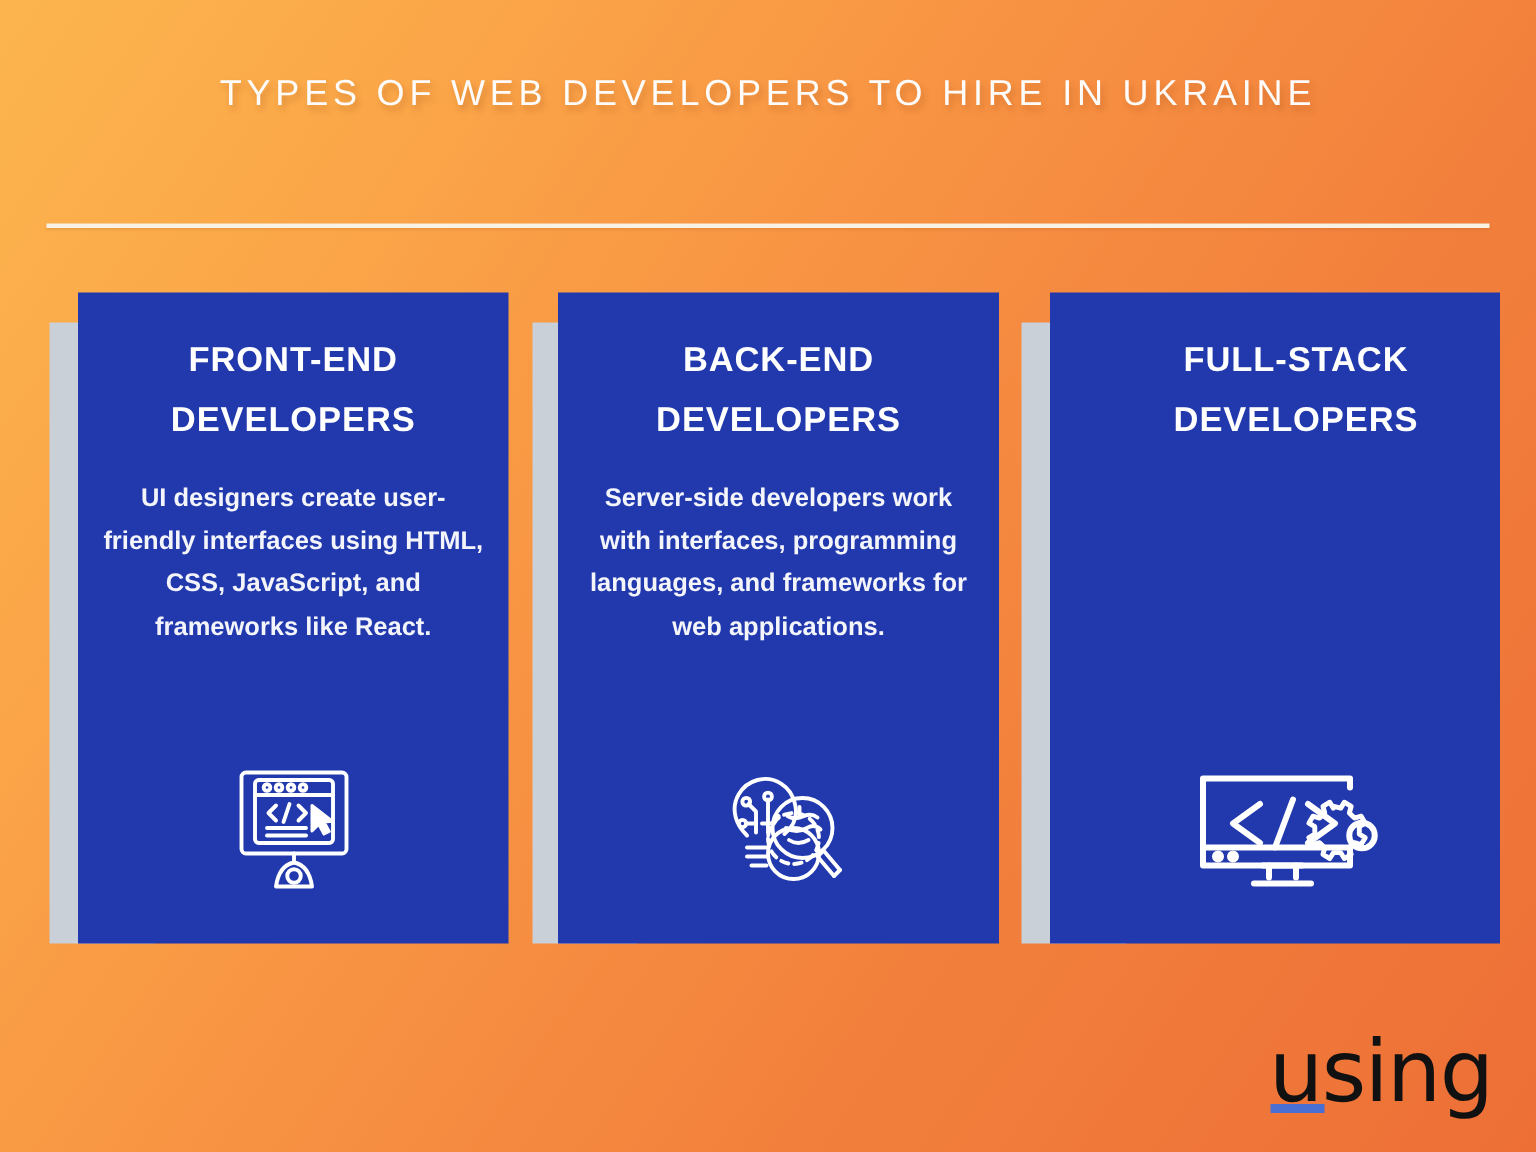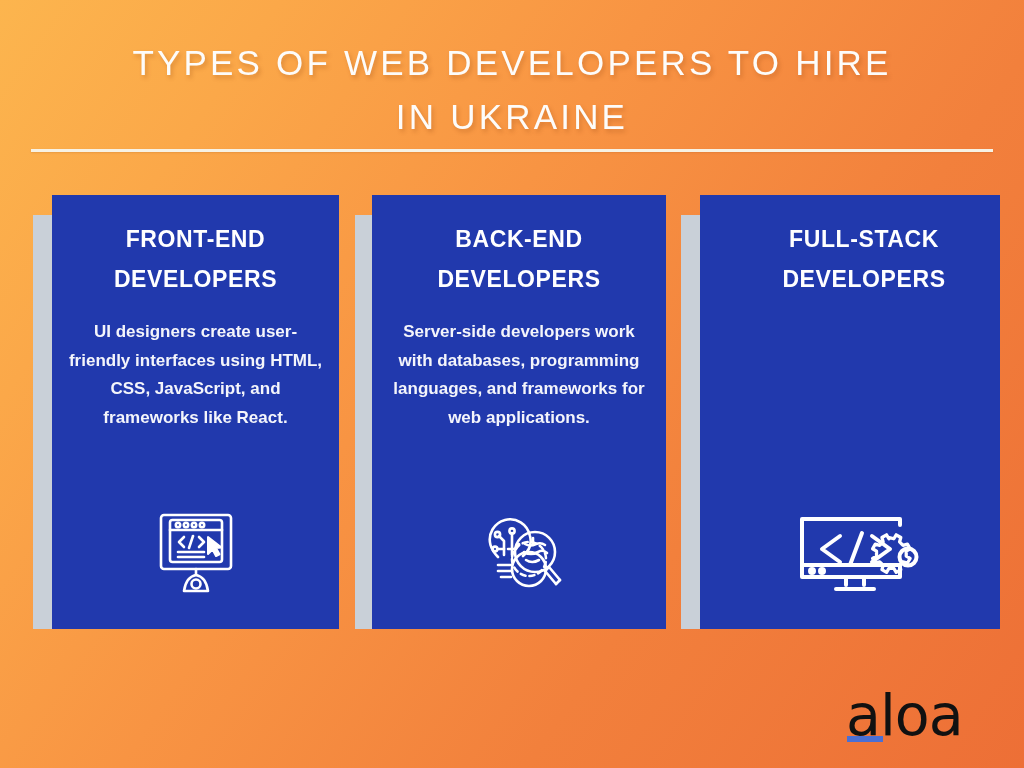--- a/index.html
+++ b/index.html
@@ -32,21 +32,21 @@
   }
 
   #page-title {
     position: absolute;
     top: 36px;
     left: 112px;
     width: 800px;
     text-align: center;
     color: #fdfcfa;
     font-family: "Liberation Sans", sans-serif;
-    font-size: 35px;
+    font-size: 24px;
     font-weight: 300;
     letter-spacing: 3.2px;
     line-height: 54px;
     text-transform: uppercase;
     text-shadow: 2px 3px 4px rgba(150, 70, 20, 0.30);
     white-space: pre-line;
   }
 
   #title-divider {
     position: absolute;
@@ -201,21 +201,21 @@
         </svg>
       </div>
     </div>
   </div>
 
   <div class="card-group" id="card-group-2">
     <div class="card-shadow"></div>
     <div class="card">
       <div class="card-title">BACK-END
 DEVELOPERS</div>
-      <div class="card-body">Server-side developers work with databases, programming languages, and frameworks for web applications.</div>
+      <div class="card-body">Server-side developers work with interfaces, programming languages, and frameworks for web applications.</div>
       <div class="card-icon">
         <svg width="96" height="84" viewBox="0 0 96 84" fill="none" stroke="#ffffff" stroke-width="2.6" stroke-linecap="round" stroke-linejoin="round">
 
           <path d="M52 45 C58 40 61 33 59 25 C56.5 13 45 6 34 9
                    C23 12 16.5 23 19.5 34 C21 39.5 24 43 27 46"></path>
 
           <line x1="27" y1="54" x2="41" y2="54"></line>
           <line x1="27" y1="60" x2="41" y2="60"></line>
           <line x1="30" y1="66" x2="40" y2="66"></line>
 
@@ -276,15 +276,15 @@
                    0 -6 -4.8 -2.9 3.3 -5.6 5.4 1.5 4.2 -4.2 -1.5 -5.4 5.6 -3.3 2.9 4.8 z" transform="translate(-10,-2) scale(0.82) translate(12,6)"></path>
           <circle cx="112" cy="42" r="8.5"></circle>
         </svg>
       </div>
     </div>
   </div>
 
 </div>
 
 <div id="logo">
-  <div id="logo-wordmark">aloa</div>
+  <div id="logo-wordmark">using</div>
   <div id="logo-underline"></div>
 </div>
 
 </body></html>

